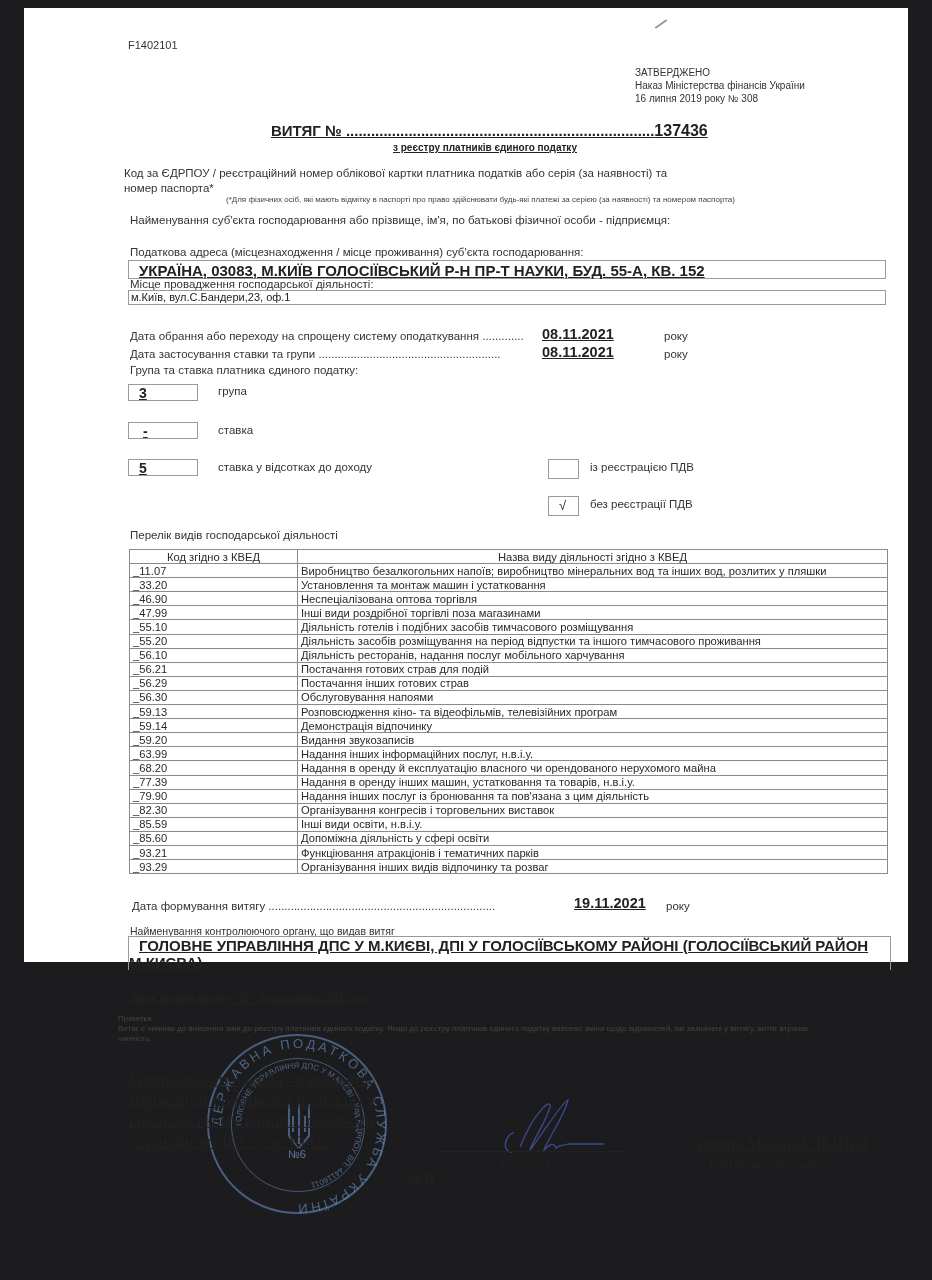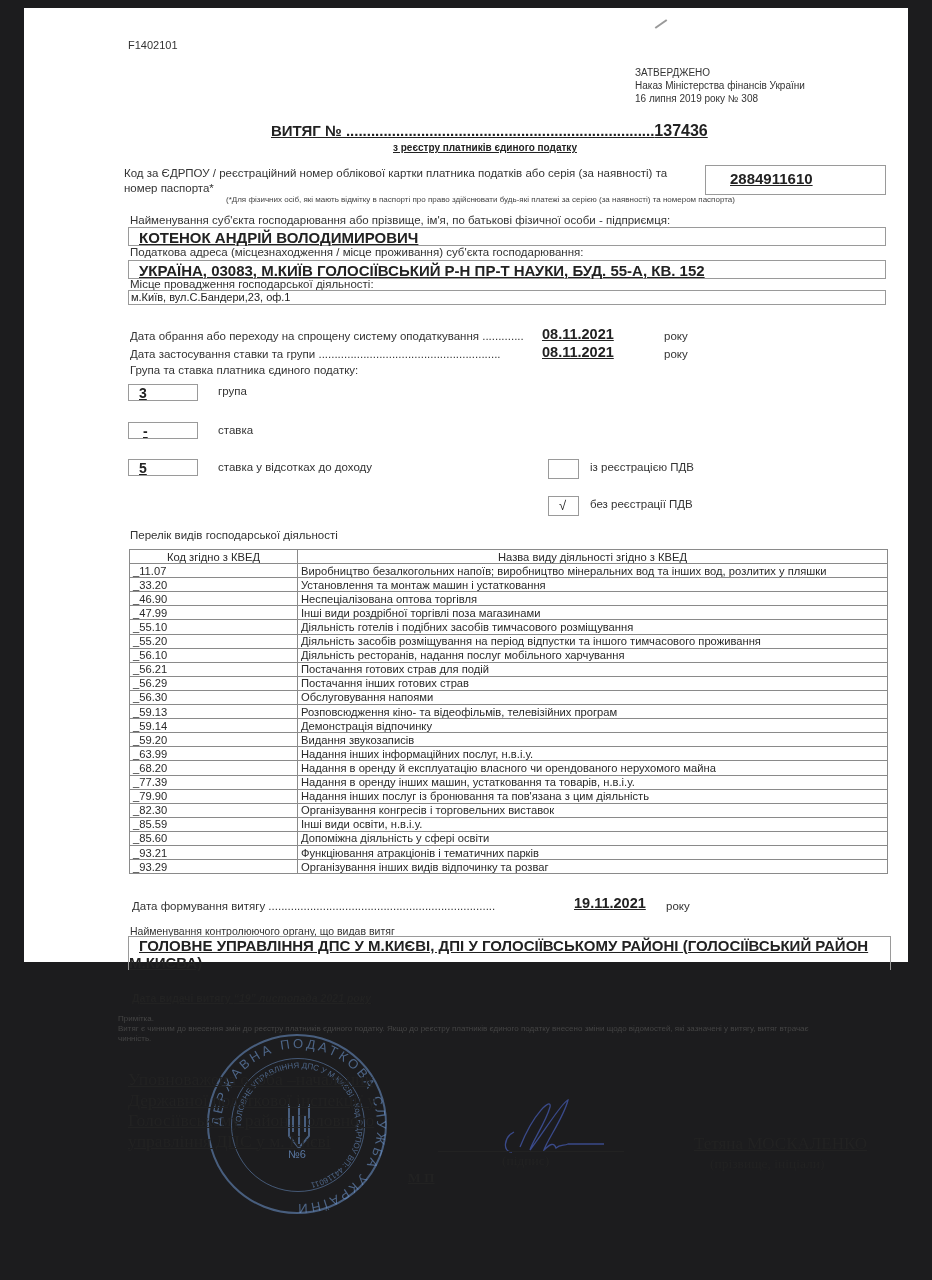--- a/index.html
+++ b/index.html
@@ -41,29 +41,23 @@
     <div>16 липня 2019 року № 308</div>
   </div>
 
   <div class="abs" style="left:247px;top:114px;font-size:15px;color:#222;">
     <span class="bold">ВИТЯГ № ..........................................................................</span><span class="bold" style="font-size:16px;">137436</span>
   </div>
   <div class="abs bold" style="left:357px;top:134px;font-size:10px;color:#222;margin-left:12px;">з реєстру платників єдиного податку</div>
 
   <div class="abs lbl" style="left:100px;top:159px;">Код за ЄДРПОУ / реєстраційний номер облікової картки платника податків або серія (за наявності) та</div>
   <div class="abs lbl" style="left:100px;top:174px;">номер паспорта*</div>
-  <div class="box" style="left:681px;top:157px;width:181px;height:30px;">
-    <span class="abs bold" style="left:24px;top:4px;font-size:15px;">2884911610</span>
-  </div>
   <div class="abs xs" style="left:202px;top:187px;">(*Для фізичних осіб, які мають відмітку в паспорті про право здійснювати будь-які платежі за серією (за наявності) та номером паспорта)</div>
 
   <div class="abs lbl" style="left:106px;top:206px;">Найменування суб'єкта господарювання або прізвище, ім'я, по батькові фізичної особи - підприємця:</div>
-  <div class="box" style="left:104px;top:219px;width:758px;height:19px;">
-    <span class="abs bold" style="left:10px;top:1px;font-size:15px;">КОТЕНОК АНДРІЙ ВОЛОДИМИРОВИЧ</span>
-  </div>
   <div class="abs lbl" style="left:106px;top:238px;">Податкова адреса (місцезнаходження / місце проживання) суб'єкта господарювання:</div>
   <div class="box" style="left:104px;top:252px;width:758px;height:19px;">
     <span class="abs bold" style="left:10px;top:1px;font-size:15px;">УКРАЇНА, 03083, М.КИЇВ ГОЛОСІЇВСЬКИЙ Р-Н ПР-Т НАУКИ, БУД. 55-А, КВ. 152</span>
   </div>
   <div class="abs lbl" style="left:106px;top:270px;">Місце провадження господарської діяльності:</div>
   <div class="box" style="left:104px;top:282px;width:758px;height:15px;">
     <span class="abs" style="left:2px;top:0px;font-size:11px;">м.Київ, вул.С.Бандери,23, оф.1</span>
   </div>
 
   <div class="abs lbl" style="left:106px;top:322px;">Дата обрання або переходу на спрощену систему оподаткування .............</div>

